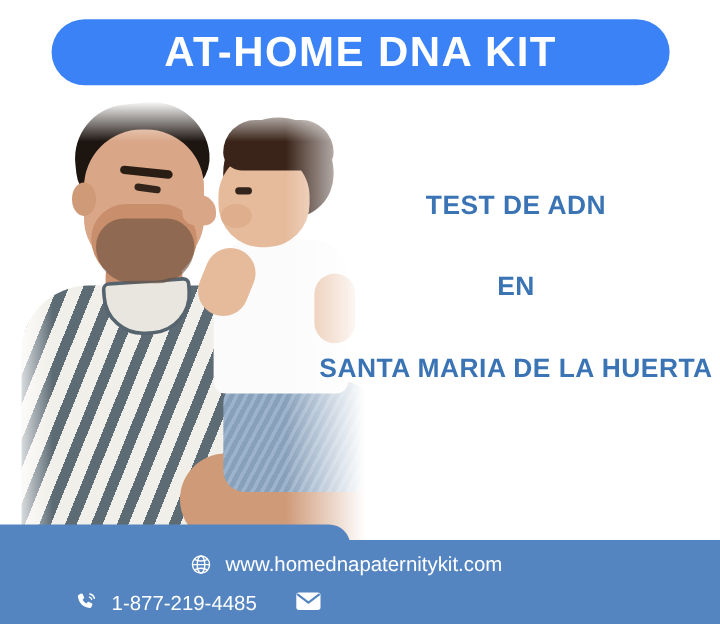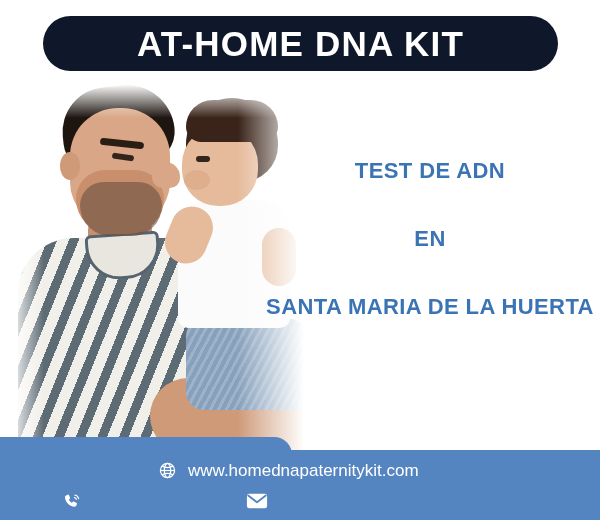--- a/index.html
+++ b/index.html
@@ -18,21 +18,21 @@
     overflow: hidden;
   }
 
   
   #headline-banner {
     position: absolute;
     left: 43px;
     top: 16px;
     width: 515px;
     height: 55px;
-    background: #0f172a;
+    background: #3b82f6;
     border-radius: 28px;
     display: flex;
     align-items: center;
     justify-content: center;
     box-sizing: border-box;
   }
   #headline-text {
     color: #ffffff;
     font-size: 35px;
     font-weight: bold;
@@ -364,20 +364,21 @@
       </div>
 
       <div class="f-row" id="row-phone">
         <span class="f-icon">
           <svg width="20" height="20" viewBox="0 0 24 24">
             <path d="M6.6 3.2c.7-.3 1.5 0 1.8.7l1.2 2.6c.3.6.1 1.4-.4 1.8l-1 .8c.7 1.7 2.1 3.1 3.8 3.9l.8-1c.4-.5 1.2-.7 1.8-.4l2.6 1.2c.7.3 1 1.1.7 1.8l-.9 2c-.3.7-1 1.1-1.8 1C8.6 16.9 4.4 12.7 3.5 6.2c-.1-.8.3-1.5 1-1.8z" fill="#ffffff"></path>
             <path d="M15.4 3.6a6 6 0 0 1 4.6 4.3" stroke="#ffffff" stroke-width="1.4" fill="none" stroke-linecap="round"></path>
             <path d="M15 6.7a3.2 3.2 0 0 1 2.3 2.2" stroke="#ffffff" stroke-width="1.4" fill="none" stroke-linecap="round"></path>
           </svg>
         </span>
+        <span class="f-text" id="phone-number">1-877-219-4485</span>
       </div>
 
       <div class="f-row" id="row-email">
         <span class="f-icon">
           <svg width="22" height="18" viewBox="0 0 24 18">
             <rect x="1" y="1" width="22" height="16" rx="2.5" fill="#ffffff"></rect>
             <path d="M2.4 3 L12 10.4 L21.6 3" stroke="#5585c0" stroke-width="2" fill="none" stroke-linecap="round" stroke-linejoin="round"></path>
           </svg>
         </span>
       </div>

